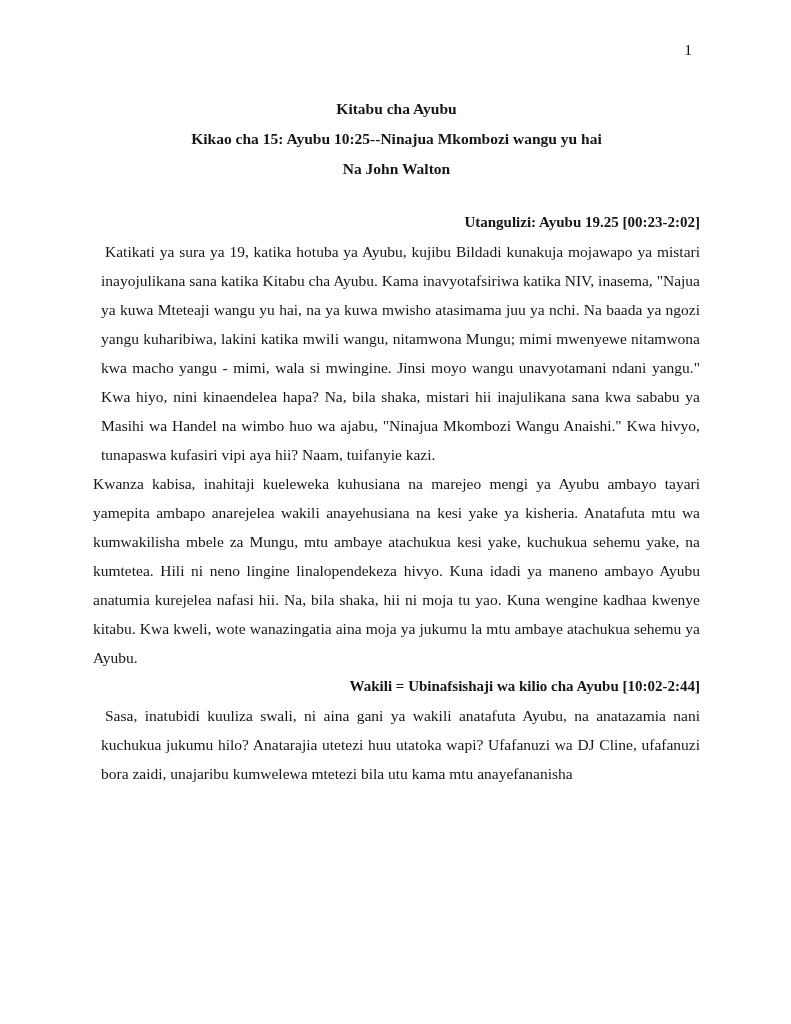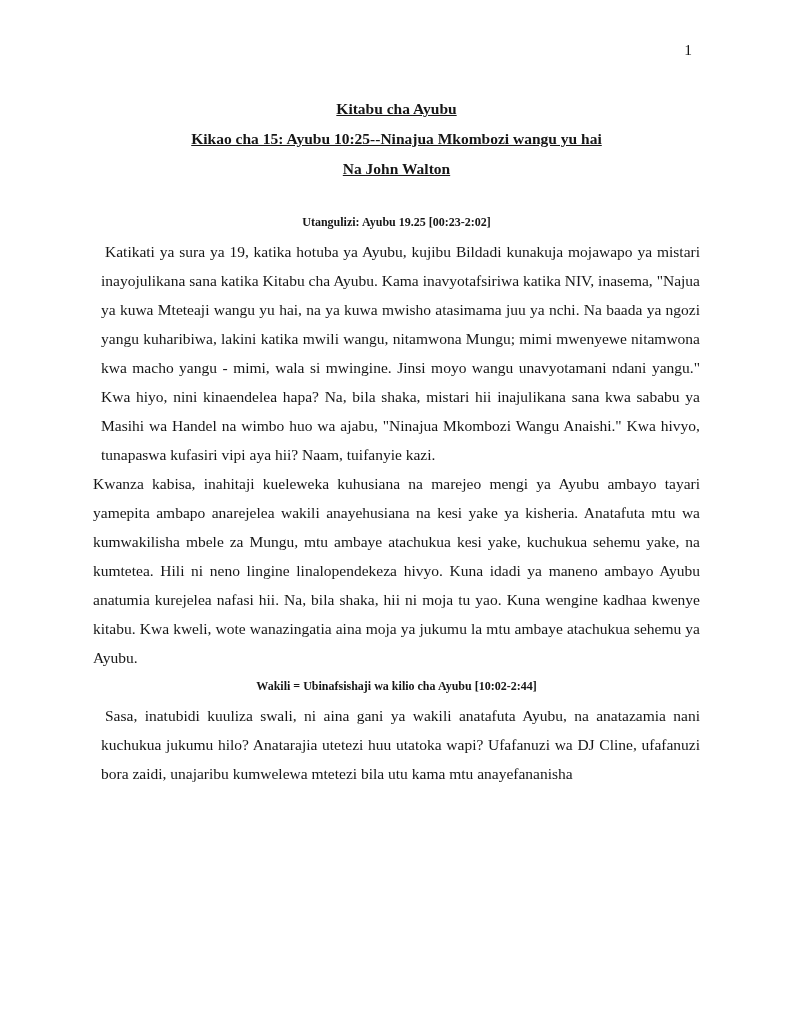--- a/index.html
+++ b/index.html
@@ -29,36 +29,35 @@
   }
   .title-block {
     margin: 0 0 0 0;
   }
   .title-line {
     font-weight: bold;
     text-align: center;
     font-size: 15.5px;
     line-height: 30px;
     margin: 0;
-    text-decoration: underline;
   }
   p.body-par {
     margin: 0;
     text-align: justify;
   }
   p.indent {
     text-indent: 4px;
     margin-left: 8px;
   }
   h2.section-heading {
-    font-size: 12px;
+    font-size: 15px;
     font-weight: bold;
     line-height: 29px;
     margin: 0;
-    text-align: center;
+    text-align: right;
   }
   h2.first-heading {
     margin-top: 24px;
   }
 </style>
 </head>
 <body>
 
 <div class="page">
 

